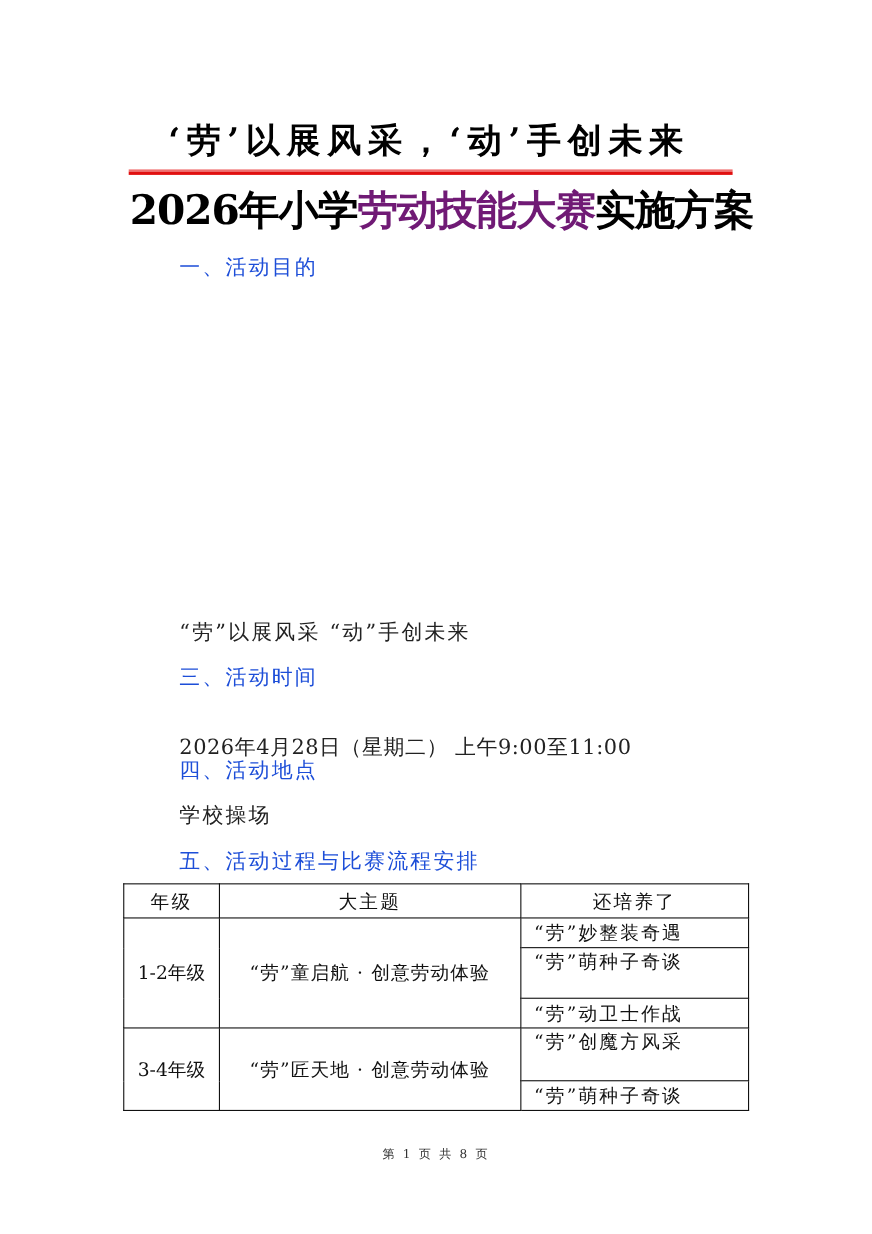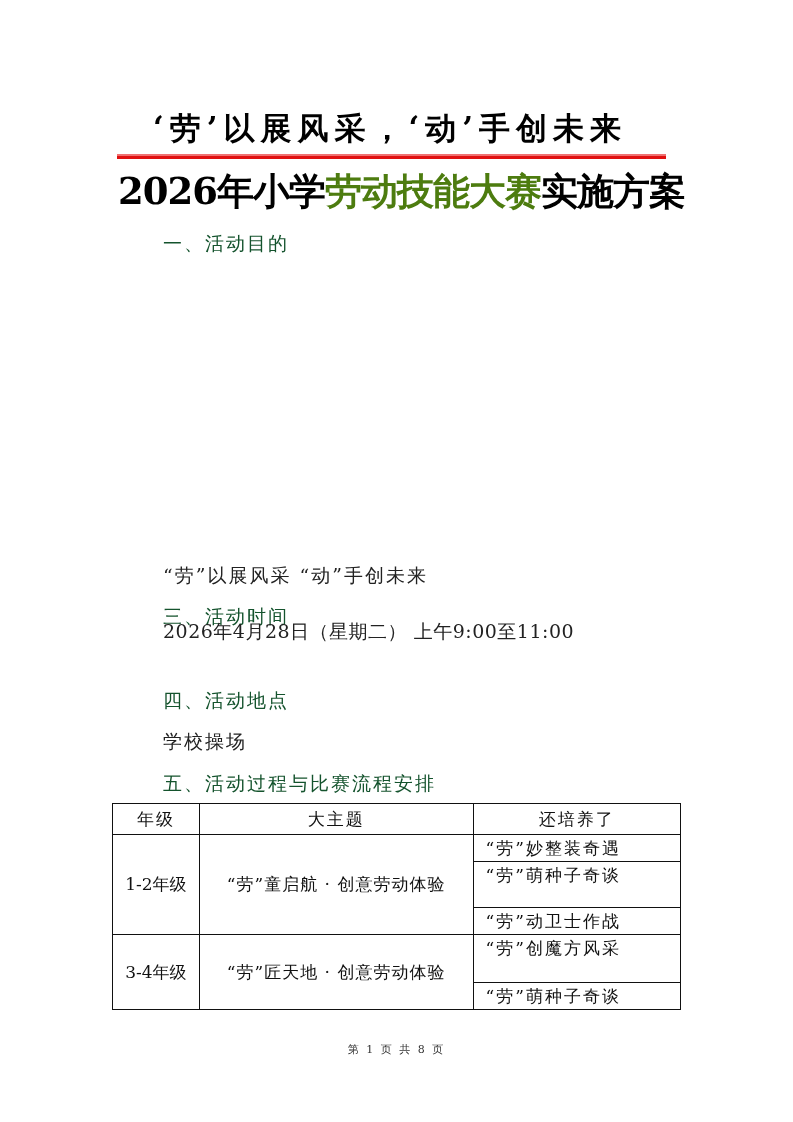--- a/index.html
+++ b/index.html
@@ -56,27 +56,27 @@
       left: 118px;
       top: 164px;
       width: 560px;
       font-size: 37px;
       line-height: 54px;
       font-weight: bold;
       white-space: nowrap;
       letter-spacing: -1px;
       color: #000;
     }
-    .doc-title .hl { color: #4d7c0f; }
+    .doc-title .hl { color: #701a75; }
     .heading {
       position: absolute;
       left: 163px;
       font-size: 19px;
       line-height: 30px;
-      color: #14532d;
+      color: #1d4ed8;
       letter-spacing: 2px;
       white-space: nowrap;
     }
     .body-text {
       position: absolute;
       left: 120px;
       width: 556px;
       font-size: 19px;
       line-height: 41px;
       letter-spacing: 3.5px;
@@ -141,21 +141,21 @@
   <div class="rule rule-thin"></div>
   <div class="rule rule-thick"></div>
 
   <div class="doc-title"><span>2026年小学</span><span class="hl">劳动技能大赛</span><span>实施方案</span></div>
 
   <div class="heading" style="top:228px;">一、活动目的</div>
 
   <div class="plain" style="top:560px;">“劳”以展风采 “动”手创未来</div>
 
   <div class="heading" style="top:601px;">三、活动时间</div>
-  <div class="plain" style="top:616px; letter-spacing:0.5px;">2026年4月28日（星期二） 上午9:00至11:00</div>
+  <div class="plain" style="top:664px; letter-spacing:0.5px;">2026年4月28日（星期二） 上午9:00至11:00</div>
 
   <div class="heading" style="top:685px;">四、活动地点</div>
   <div class="plain" style="top:726px;">学校操场</div>
 
   <div class="heading" style="top:768px;">五、活动过程与比赛流程安排</div>
 
   <table class="flow">
     <tbody>
         <tr>
       <th class="c-grade">年级</th>

